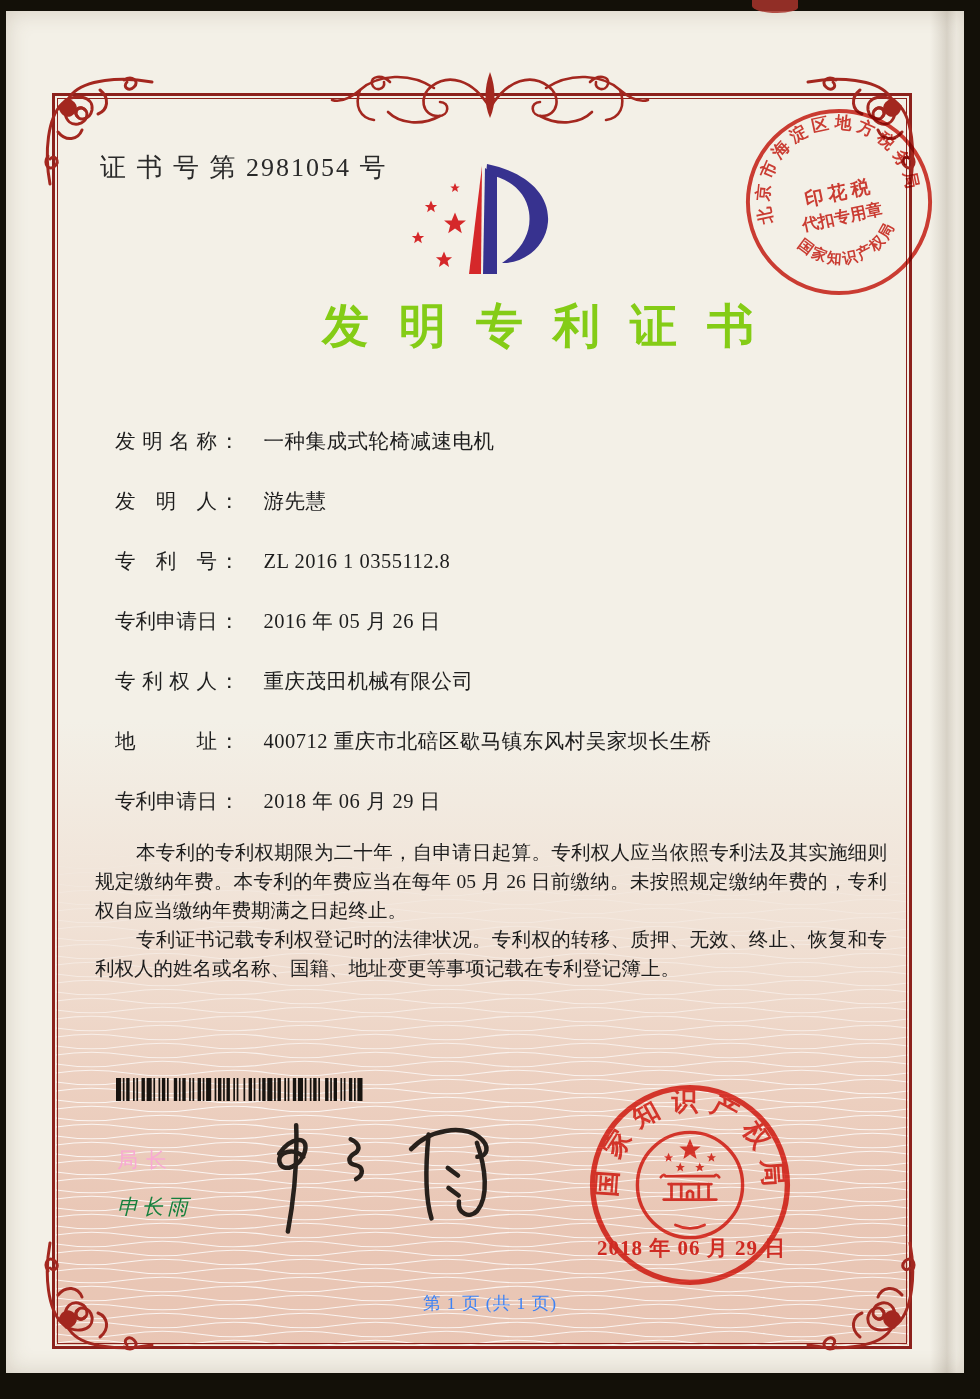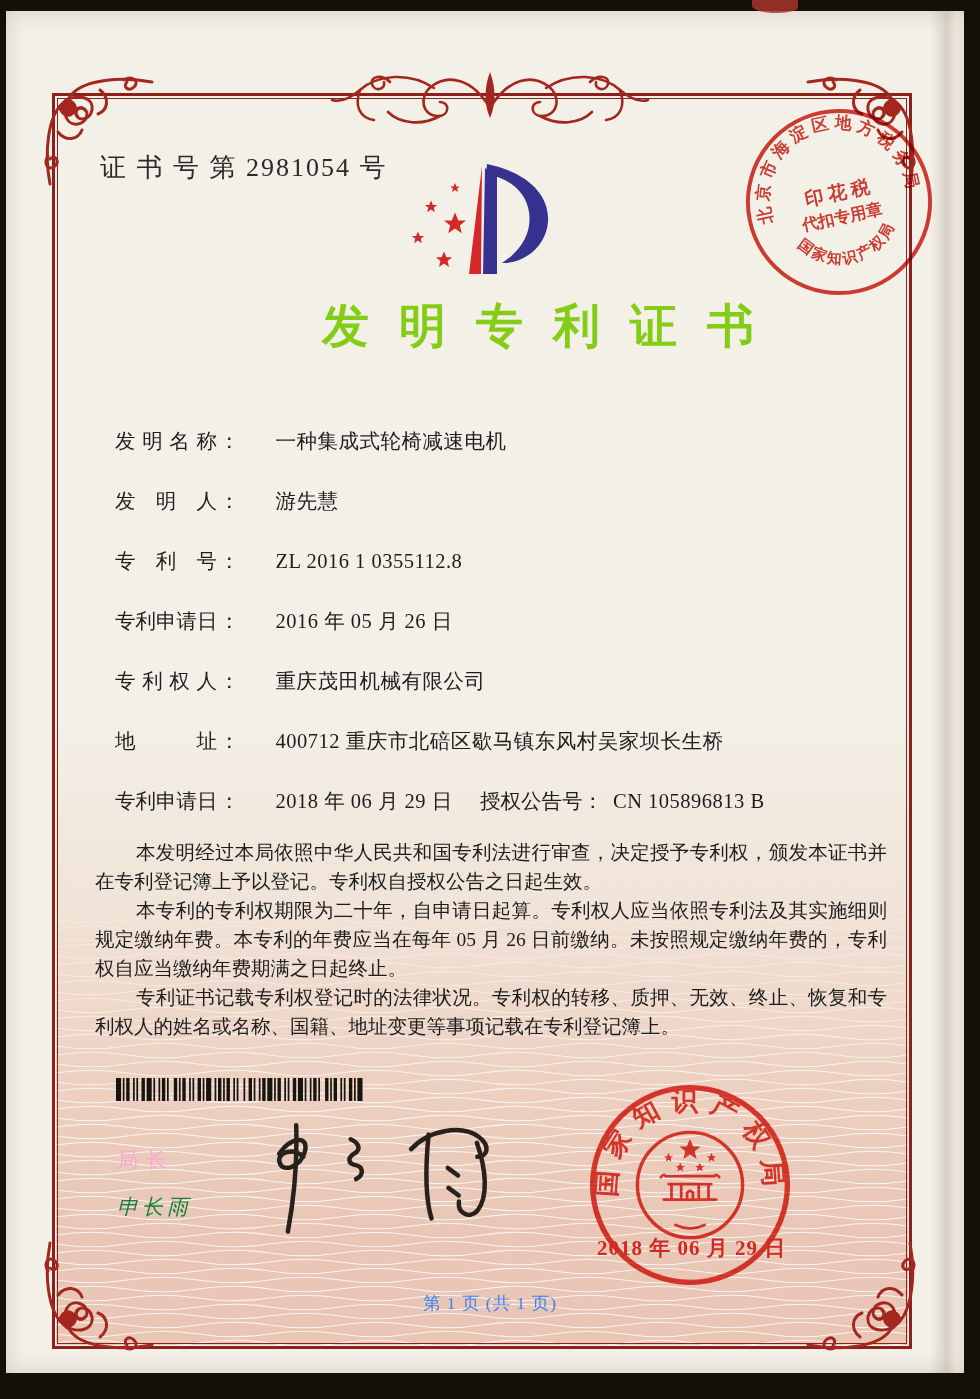--- a/index.html
+++ b/index.html
@@ -23,21 +23,21 @@
   .fl-br{left:805px;top:1240px;transform:scale(-1,-1);}
   #top-ornament{left:330px;top:60px;}
   #cert-no{left:100px;top:150px;font-size:26px;letter-spacing:2px;color:#2a2a2a;}
   #tax-stamp{left:740px;top:103px;transform:rotate(-12deg);mix-blend-mode:multiply;opacity:.95;}
   #cnipa-logo{left:398px;top:150px;}
   #title{left:0;top:295px;width:100%;text-align:center;font-size:47px;font-weight:700;
          letter-spacing:30px;text-indent:30px;color:#84cc16;padding-left:48px;}
   .frow{position:absolute;left:115px;width:800px;font-size:20.5px;color:#1d1d1d;white-space:nowrap;}
   .flabel{display:inline-block;width:102px;text-align:justify;text-align-last:justify;vertical-align:top;}
   .fcolon{margin-left:2px;}
-  .fvalue{margin-left:36px;letter-spacing:.5px;}
+  .fvalue{margin-left:24px;letter-spacing:.5px;}
   .grant-group{position:absolute;left:365px;top:0;}
   .grant-group .fvalue{margin-left:10px;}
   #paragraphs{left:95px;top:838px;width:792px;font-size:19.5px;line-height:29px;color:#1c1c1c;
               text-align:justify;}
   #paragraphs p{margin:0;text-indent:2.1em;}
   #barcode{left:116px;top:1078px;}
   #director-title{left:117px;top:1146px;font-size:21px;letter-spacing:8px;color:#f9a8d4;}
   #director-name{left:117px;top:1193px;font-size:21px;letter-spacing:4px;color:#15803d;font-style:italic;}
   #signature{left:252px;top:1116px;}
   #agency-seal{left:578px;top:1073px;mix-blend-mode:multiply;opacity:.93;}
@@ -218,27 +218,23 @@
     <span class="flabel">专利申请日</span><span class="fcolon">：</span><span class="fvalue">2016 年 05 月 26 日</span>
   </div>
   <div class="frow" style="top:667px">
     <span class="flabel">专利权人</span><span class="fcolon">：</span><span class="fvalue">重庆茂田机械有限公司</span>
   </div>
   <div class="frow" style="top:727px">
     <span class="flabel">地址</span><span class="fcolon">：</span><span class="fvalue">400712 重庆市北碚区歇马镇东风村吴家坝长生桥</span>
   </div>
   <div class="frow" style="top:787px">
     <span class="flabel">专利申请日</span><span class="fcolon">：</span><span class="fvalue">2018 年 06 月 29 日</span>
-    <span class="grant-group">
-      <span>授权公告号</span><span>：</span><span class="fvalue">CN 105896813 B</span>
-    </span>
   </div>
 
   <div id="paragraphs" class="abs">
-    <p>本发明经过本局依照中华人民共和国专利法进行审查，决定授予专利权，颁发本证书并在专利登记簿上予以登记。专利权自授权公告之日起生效。</p>
     <p>本专利的专利权期限为二十年，自申请日起算。专利权人应当依照专利法及其实施细则规定缴纳年费。本专利的年费应当在每年 05 月 26 日前缴纳。未按照规定缴纳年费的，专利权自应当缴纳年费期满之日起终止。</p>
     <p>专利证书记载专利权登记时的法律状况。专利权的转移、质押、无效、终止、恢复和专利权人的姓名或名称、国籍、地址变更等事项记载在专利登记簿上。</p>
   </div>
 
   <svg id="barcode" class="abs" width="252" height="23">
       <rect x="0.0" y="0" width="5.1" height="23" fill="#17130f"></rect>
       <rect x="6.8" y="0" width="1.7" height="23" fill="#17130f"></rect>
       <rect x="10.2" y="0" width="3.4" height="23" fill="#17130f"></rect>
       <rect x="17.0" y="0" width="1.7" height="23" fill="#17130f"></rect>
       <rect x="20.4" y="0" width="1.7" height="23" fill="#17130f"></rect>

